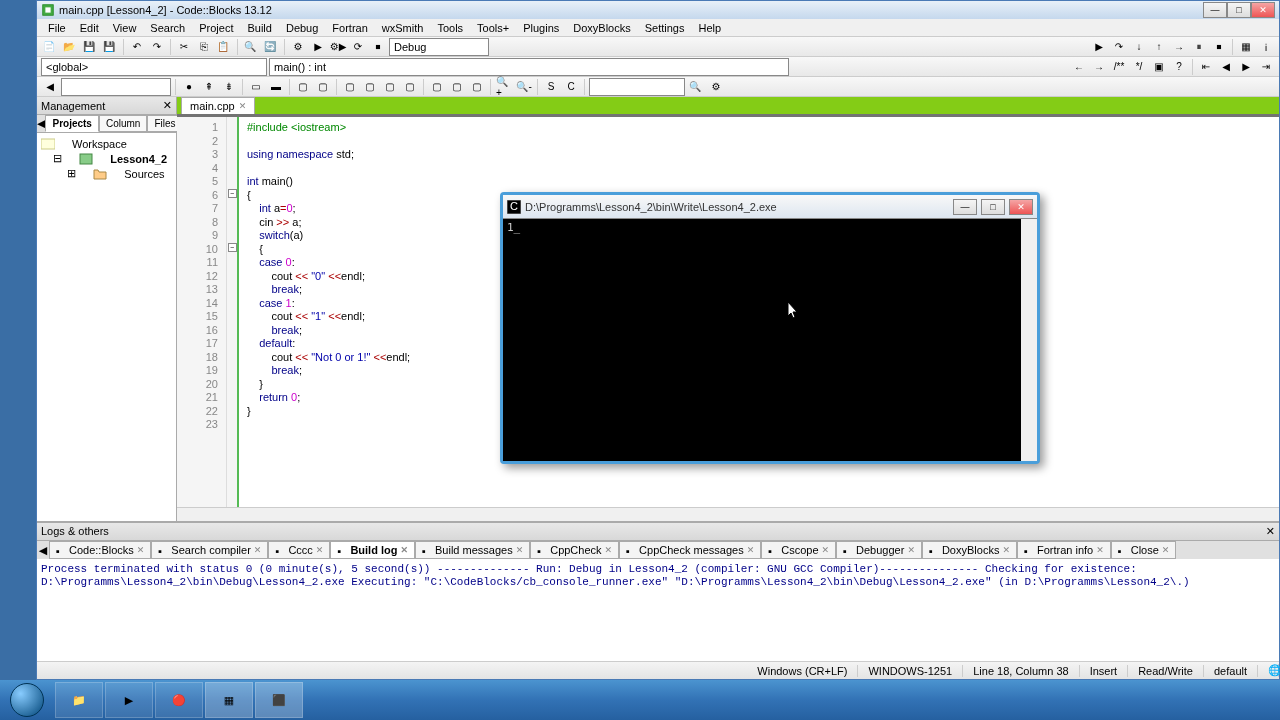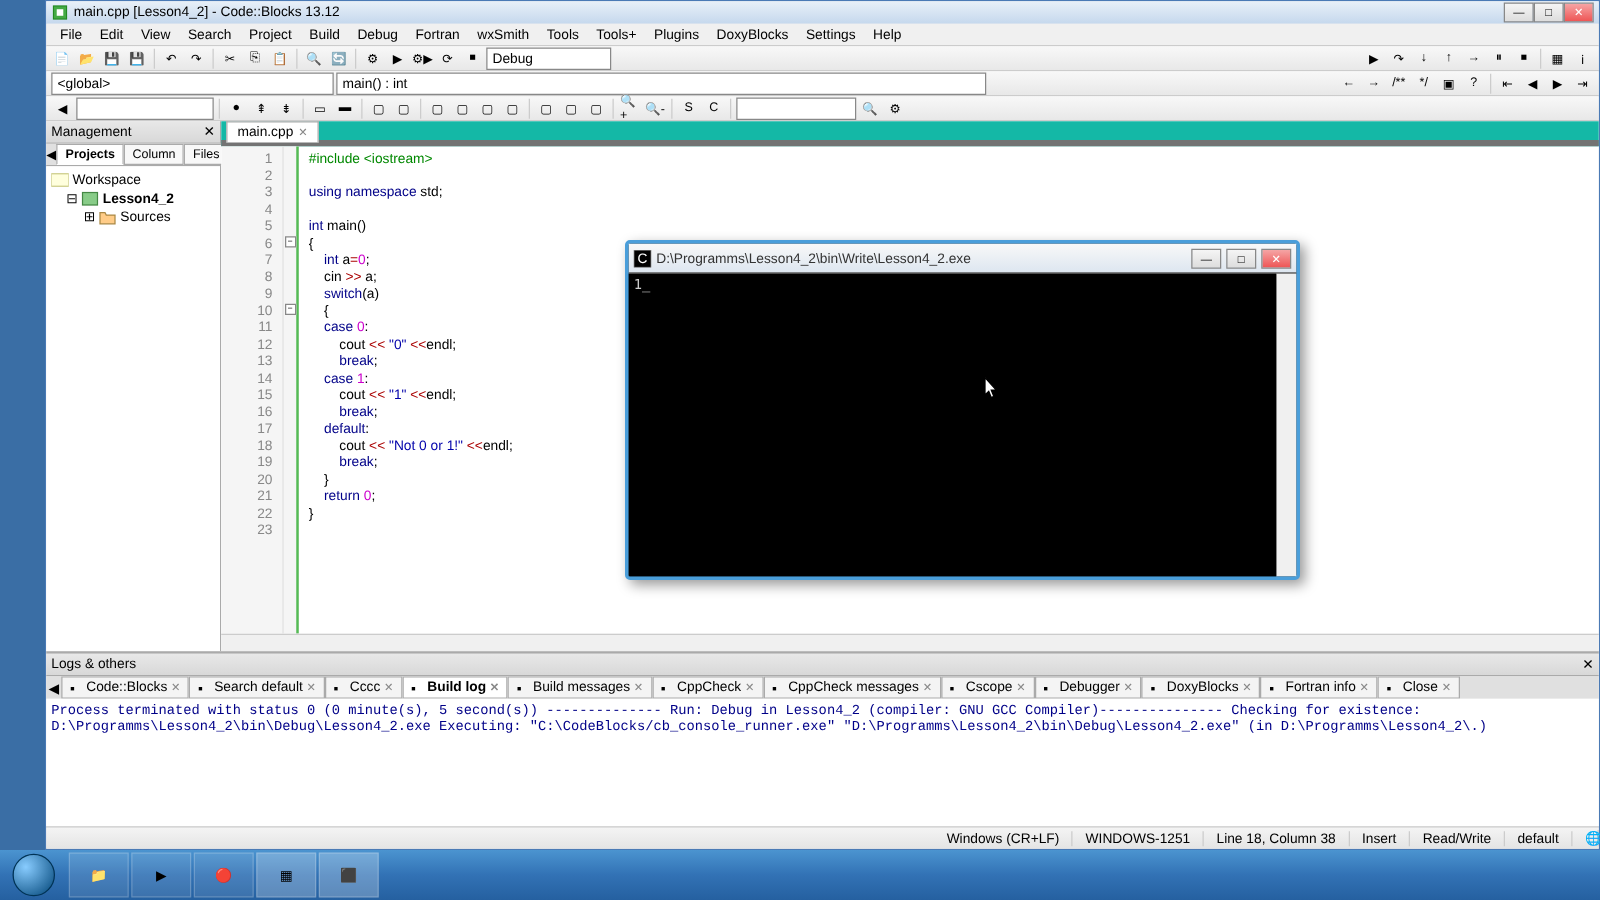--- a/index.html
+++ b/index.html
@@ -22,25 +22,25 @@
 .tcombo { height: 18px; border: 1px solid #888; background: #fff; padding: 0 4px; display: inline-flex; align-items: center; min-width: 100px; }
 
 .main-area { flex: 1; display: flex; min-height: 0; }
 .mgmt-panel { width: 140px; background: #f0f0f0; border-right: 1px solid #aaa; display: flex; flex-direction: column; }
 .mgmt-title { background: linear-gradient(#e8e8e8,#d8d8d8); padding: 2px 4px; display: flex; align-items: center; justify-content: space-between; border-bottom: 1px solid #aaa; }
 .mgmt-tabs { display: flex; background: #e0e0e0; border-bottom: 1px solid #aaa; align-items: center; }
 .mgmt-tab { padding: 2px 6px; border: 1px solid #aaa; background: #f8f8f8; cursor: pointer; font-size: 10px; }
 .mgmt-tab.active { background: #fff; border-bottom-color: #fff; font-weight: bold; }
 .nav-btn { width: 12px; height: 14px; display: flex; align-items: center; justify-content: center; cursor: pointer; }
 .tree { flex: 1; background: #fff; padding: 4px; }
-.tree-item { padding: 1px 0; display: flex; align-items: center; gap: 3px; cursor: pointer; }
+.tree-item { padding: 1px 0; display: flex; align-items: center; gap: 17px; cursor: pointer; }
 .tree-icon { width: 14px; height: 12px; display: inline-block; }
 
 .editor-area { flex: 1; display: flex; flex-direction: column; background: #fff; min-width: 0; }
-.editor-tabs { height: 20px; background: #14b8a6; display: flex; align-items: flex-start; padding: 0 4px; border-bottom: 5px solid #737373; }
+.editor-tabs { height: 20px; background: #84cc16; display: flex; align-items: flex-start; padding: 0 4px; border-bottom: 3px solid #737373; }
 .editor-tab { padding: 2px 8px; background: #fff; border: 1px solid #aaa; border-bottom: none; display: flex; align-items: center; gap: 4px; cursor: pointer; }
 .editor-tab .x { font-size: 9px; color: #888; }
 .code-area { flex: 1; display: flex; overflow: auto; font-family: 'Courier New', monospace; font-size: 12px; line-height: 13.5px; }
 .gutter { width: 50px; background: #f5f5f5; text-align: right; padding: 4px 8px 4px 0; color: #888; border-right: 1px solid #ddd; }
 .fold-gutter { width: 12px; background: #f5f5f5; border-right: 2px solid #5b5; padding-top: 4px; }
 .fold-mark { width: 9px; height: 9px; border: 1px solid #888; font-size: 7px; line-height: 7px; text-align: center; margin: 0 auto; background: #fff; }
 .code { flex: 1; padding: 4px 0 4px 8px; white-space: pre; }
 .kw { color: #008; font-weight: normal; }
 .pp { color: #080; }
 .str { color: #00a; }
@@ -320,21 +320,21 @@
     </div>
     <div class="log-tabs" id="logtabs">
       <div class="nav-btn">◀</div>
     <div class="log-tab">
           <span class="log-tab-icon">▪</span>
           <span>Code::Blocks</span>
           <span class="x">✕</span>
         </div>
         <div class="log-tab">
           <span class="log-tab-icon">▪</span>
-          <span>Search default</span>
+          <span>Search compiler</span>
           <span class="x">✕</span>
         </div>
         <div class="log-tab">
           <span class="log-tab-icon">▪</span>
           <span>Cccc</span>
           <span class="x">✕</span>
         </div>
         <div class="log-tab active">
           <span class="log-tab-icon">▪</span>
           <span>Build log</span>

